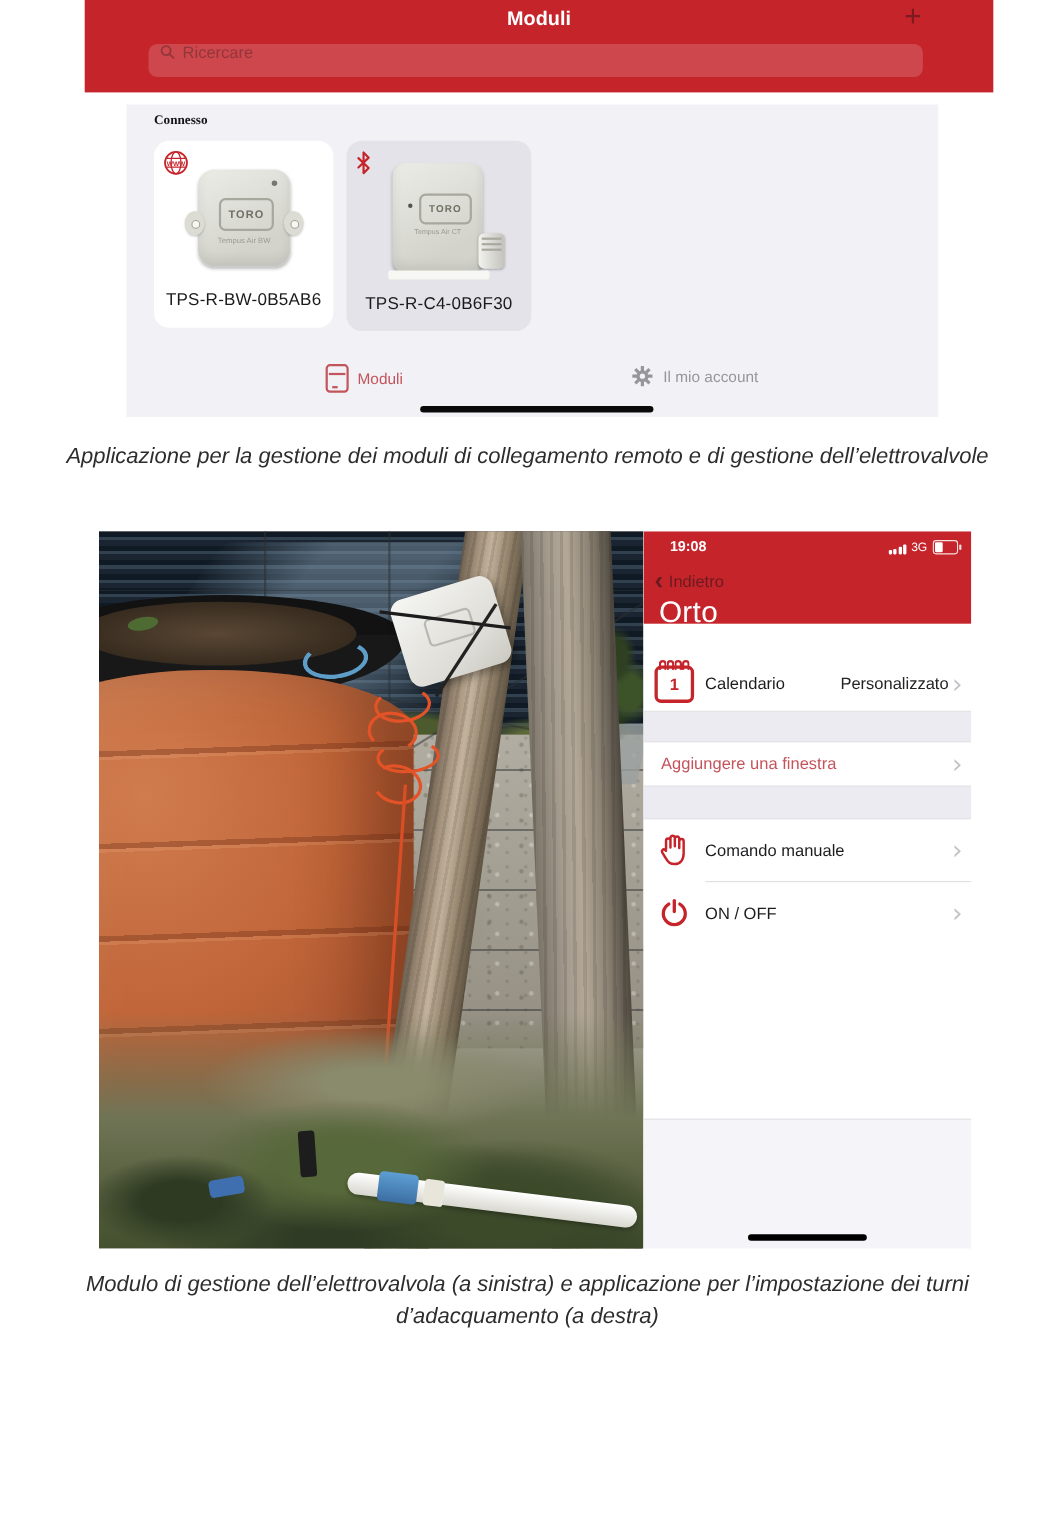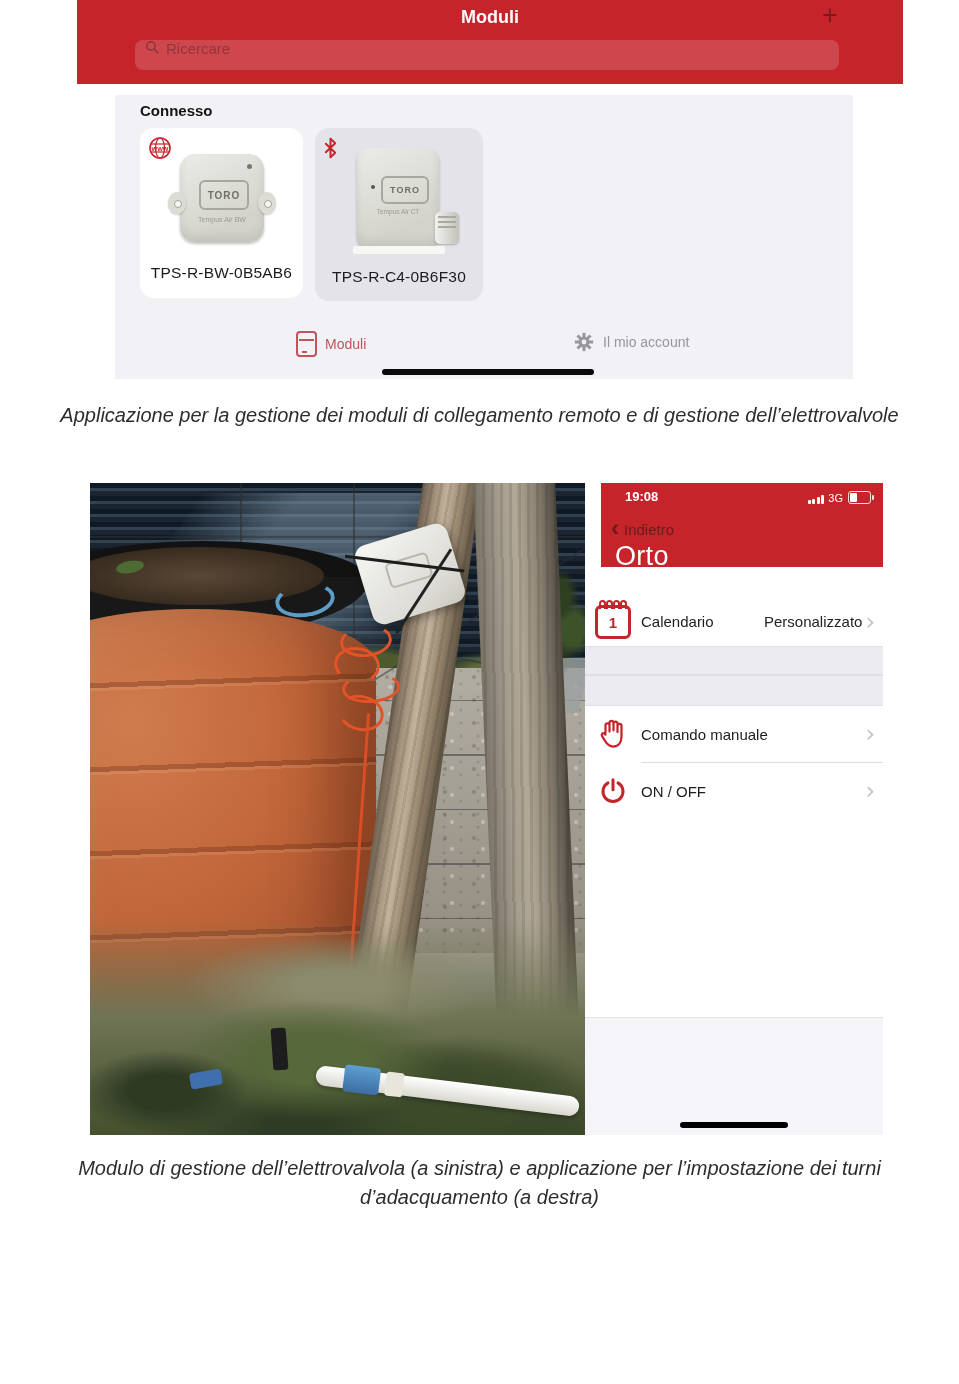--- a/index.html
+++ b/index.html
@@ -10,21 +10,21 @@
   .f1-header{position:absolute;left:77px;top:0;width:826px;height:84px;background:#C5242B;}
   .f1-title{position:absolute;left:0;right:0;top:7px;text-align:center;color:#fff;
             font-size:18px;font-weight:bold;}
   .f1-add{position:absolute;top:0px;right:58px;width:30px;height:30px;color:#7E1A1F;
           font-size:27px;line-height:30px;text-align:center;font-weight:400;cursor:pointer;}
   .f1-search{position:absolute;left:58px;right:64px;top:40px;height:30px;border-radius:8px;
              background:rgba(255,255,255,0.16);display:flex;align-items:flex-start;gap:6px;
              padding:0 10px;color:#93363B;}
   .f1-search .ph{font-size:15px;color:#93363B;}
   .f1-panel{position:absolute;left:115px;top:95px;width:738px;height:284px;background:#F2F1F6;}
-  .f1-section{position:absolute;left:25px;top:7px;font-size:15px;font-weight:bold;color:#141416;}
+  .f1-section{position:absolute;left:25px;top:7px;font-size:12px;font-weight:bold;color:#141416;font-family:Liberation Serif, serif;}
 
   .card{position:absolute;top:33px;border-radius:14px;cursor:pointer;}
   .card1{left:25px;width:163px;height:170px;background:#ffffff;}
   .card2{left:200px;width:168px;height:173px;background:#E4E3E9;}
   .conn-icon{position:absolute;left:8px;top:8px;}
   .card-label{position:absolute;left:-6px;right:-6px;text-align:center;font-size:15.5px;
               color:#1b1b1d;letter-spacing:.2px;}
   .card1 .card-label{top:136px;}
   .card2 .card-label{top:140px;}
 
@@ -156,21 +156,21 @@
   .ph-pipe .fit{position:absolute;left:28px;top:-4px;width:36px;height:27px;border-radius:4px;
     background:linear-gradient(#5d9ed2,#3c6ea3);}
   .ph-pipe .coup{position:absolute;left:70px;top:-2px;width:18px;height:24px;background:#e8e6da;border-radius:3px;}
   .ph-sprink{position:absolute;left:182px;top:545px;width:15px;height:42px;background:#1d1d1d;
     border-radius:3px;transform:rotate(-4deg);}
   .ph-valve{position:absolute;left:100px;top:588px;width:32px;height:16px;background:#3f6fae;
     border-radius:4px;transform:rotate(-10deg);}
 
   
   .phone{position:absolute;left:495px;top:0;width:298px;height:652px;background:#ffffff;overflow:hidden;}
-  .p-header{position:absolute;left:16px;top:0;right:0;height:84px;background:#C5242B;}
+  .p-header{position:absolute;left:0;top:0;right:0;height:84px;background:#C5242B;}
   .p-time{position:absolute;left:24px;top:6px;color:#fff;font-size:13px;font-weight:bold;}
   .p-sticons{position:absolute;right:12px;top:8px;display:flex;align-items:flex-end;gap:4px;}
   .bars{display:flex;align-items:flex-end;gap:1.5px;}
   .bars i{width:3px;background:#fff;border-radius:1px;display:block;}
   .net{color:#fff;font-size:11px;line-height:11px;}
   .batt{position:relative;width:21px;height:11px;border:1px solid rgba(255,255,255,.85);border-radius:3px;margin-left:1px;}
   .batt i{position:absolute;left:1px;top:1px;bottom:1px;width:7px;background:#fff;border-radius:1px;}
   .batt u{position:absolute;right:-4px;top:3px;width:2px;height:5px;background:rgba(255,255,255,.85);border-radius:1px;}
   .p-back{position:absolute;left:10px;top:38px;display:flex;align-items:center;gap:5px;color:#6B1B20;
           font-size:15px;cursor:pointer;}
@@ -386,20 +386,26 @@
           <span class="plabel">Calendario</span>
           <span class="pright">
             <span class="pvalue v-dark">Personalizzato</span>
             <span class="chev"></span>
           </span>
         </div>
 
 
         <div class="band" style="height:27px;"></div>
 
+        <div class="prow row-link" style="height:39px;">
+          <span>Aggiungere una finestra</span>
+          <span class="pright">
+              <span class="chev"></span>
+            </span>
+        </div>
 
         <div class="band" style="height:29px;"></div>
 
         <div class="prow" style="height:56px;">
           <div class="islot">
             <svg width="30" height="34" viewBox="0 0 24 26">
               <path d="M6 12 V6 a1.6 1.6 0 0 1 3.2 0 V11 M9.2 10 V4 a1.6 1.6 0 0 1 3.2 0 V10 M12.4 10 V4.6 a1.6 1.6 0 0 1 3.2 0 V11 M15.6 11.4 V6.4 a1.6 1.6 0 0 1 3.2 0 V15 c0 5 -2.5 8 -6.5 8 c-3.5 0 -5 -1.5 -7 -5 L3.2 14.5 c-0.8 -1.4 0.8 -2.8 2 -1.8 L6 13.5" fill="none" stroke="#C5242B" stroke-width="1.8" stroke-linecap="round" stroke-linejoin="round"></path>
             </svg>
           </div>
           <span class="plabel">Comando manuale</span>

